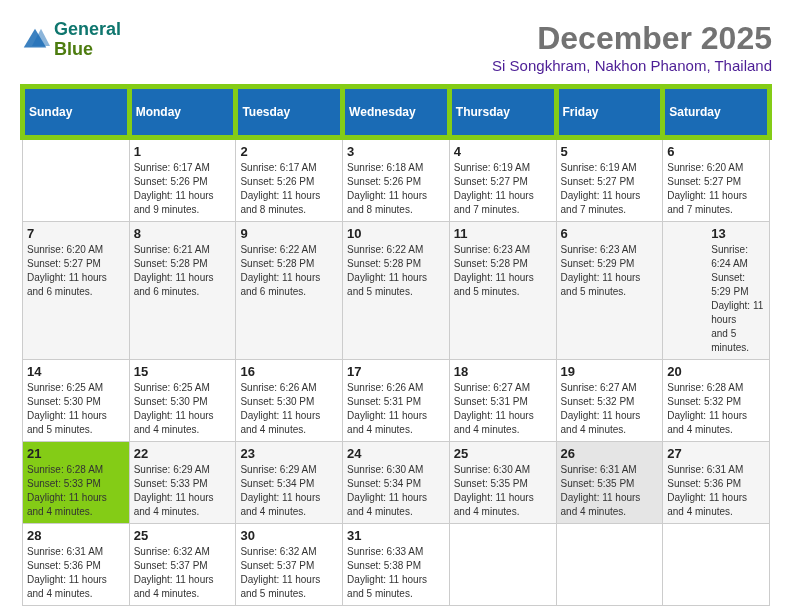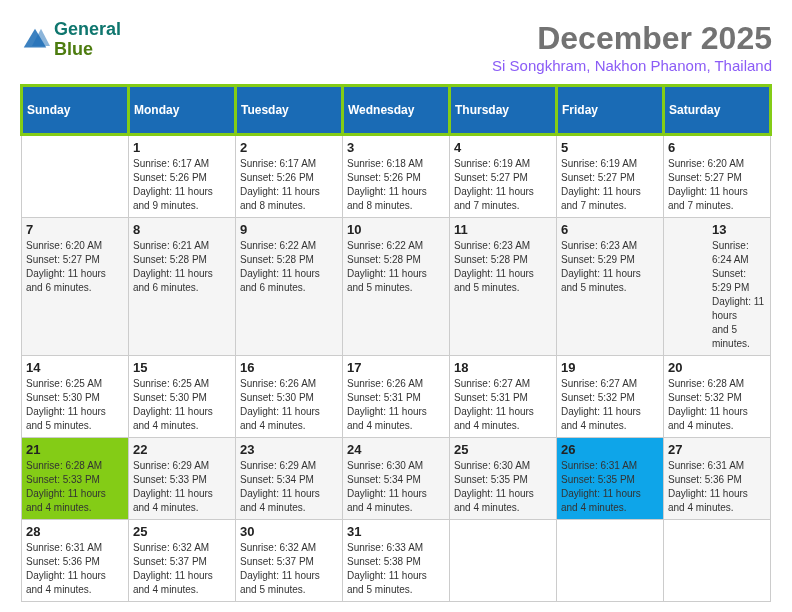--- a/index.html
+++ b/index.html
@@ -35,34 +35,34 @@
     .title-block {
       text-align: right;
     }
     .month-title {
       font-size: 32px;
       font-weight: bold;
       color: #737373;
     }
     .location-title {
       font-size: 15px;
-      color: #8b5cf6;
+      color: #4c1d95;
     }
     .calendar {
       width: 100%;
       border-collapse: collapse;
       font-size: 11px;
     }
     .calendar th {
       background: #1a6bb5;
       color: #fff;
       padding: 16px 4px;
       text-align: left;
       font-size: 12px;
-      border: 3px solid #84cc16;
+      border: 5px solid #84cc16;
     }
     .calendar td {
       border: 1px solid #ccc;
       vertical-align: top;
       padding: 4px;
       width: calc(100% / 7);
       min-height: 80px;
       color: #333;
       background: #fff;
     }
@@ -290,21 +290,21 @@
 Daylight: 11 hours
 and 4 minutes.</div>
         </td>
         <td style="background: rgb(245, 245, 245);">
           <div class="day-number">25</div>
           <div class="day-info" style="white-space: pre-line;">Sunrise: 6:30 AM
 Sunset: 5:35 PM
 Daylight: 11 hours
 and 4 minutes.</div>
         </td>
-        <td style="background: #0ea5e9;">
+        <td style="background: #e5e5e5;">
           <div class="day-number">26</div>
           <div class="day-info" style="white-space: pre-line;">Sunrise: 6:31 AM
 Sunset: 5:35 PM
 Daylight: 11 hours
 and 4 minutes.</div>
         </td>
         <td style="background: rgb(245, 245, 245);">
           <div class="day-number">27</div>
           <div class="day-info" style="white-space: pre-line;">Sunrise: 6:31 AM
 Sunset: 5:36 PM

